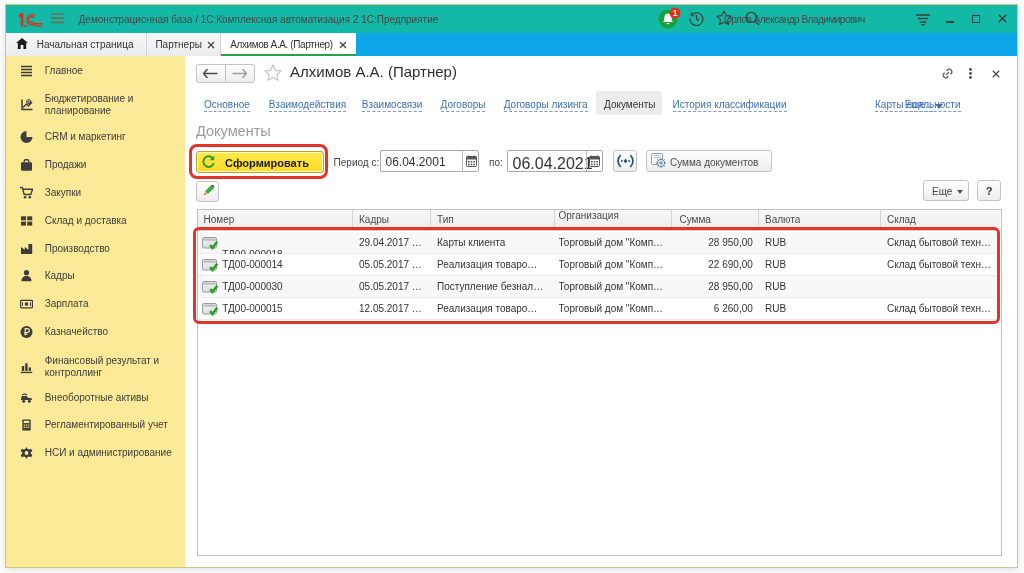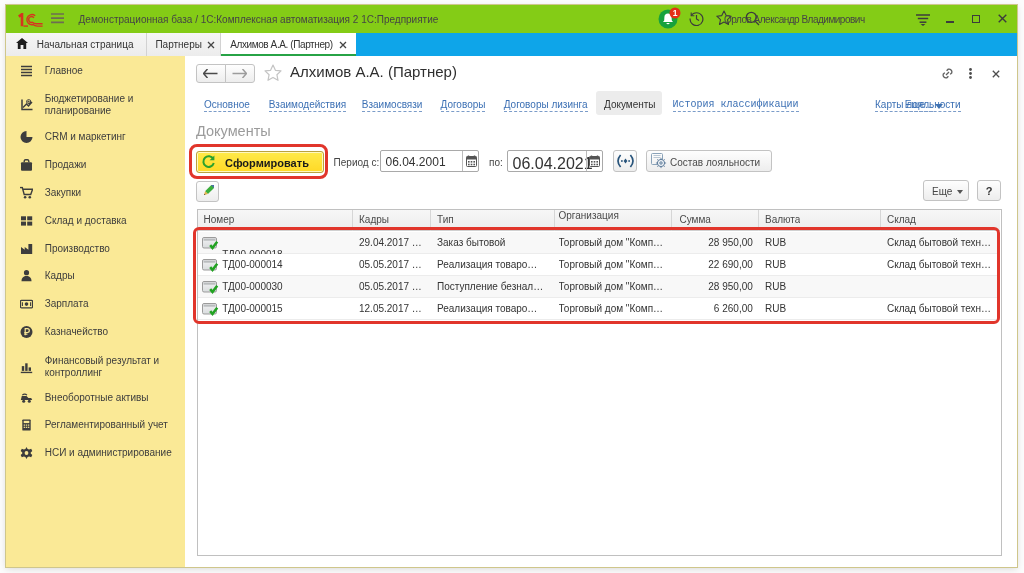--- a/index.html
+++ b/index.html
@@ -1,20 +1,20 @@
 <!DOCTYPE html>
 <html><head><meta charset="utf-8">
 <style>
   * { margin:0; padding:0; box-sizing:border-box; }
   html,body { width:1024px; height:573px; background:#fcfcfc; font-family:"Liberation Sans", sans-serif; overflow:hidden; }
   .abs { position:absolute; }
   body { position:relative; }
   .win { position:absolute; left:6px; top:5px; width:1011px; height:562px; background:#fff;
          box-shadow:0 0 0 1px #cfc68b, 0 2px 7px rgba(0,0,0,.14); overflow:hidden; }
-  .topbar { position:absolute; left:0; top:0; width:1011px; height:28px; background:#84cc16; }
+  .topbar { position:absolute; left:0; top:0; width:1011px; height:28px; background:#14b8a6; }
   .tabbar { position:absolute; left:0; top:28px; width:1011px; height:23px; background:#0ea5e9; }
   .sidebar { position:absolute; left:0; top:51px; width:179px; height:511px; background:#fae996; }
   .content { position:absolute; left:179px; top:51px; width:832px; height:511px; background:#fff; }
   .mi { position:absolute; left:0; width:179px; color:#3d3d3d; font-size:10px; line-height:12.5px; }
   .mi .ic { position:absolute; left:14.4px; top:50%; transform:translateY(-50%); width:13px; height:13px; }
   .mi .tx { position:absolute; left:38.7px; top:50%; transform:translateY(-50%); white-space:nowrap; }
   .lnk { color:#3c70b4; text-decoration:none; border-bottom:1px dashed #7b9cc9; padding-bottom:1px; }
   .btn { position:absolute; background:linear-gradient(#fefefe,#ededed); border:1px solid #c3c3c3; border-radius:3px; }
   .cell { position:absolute; font-size:10px; color:#333; white-space:nowrap; overflow:hidden; }
 </style></head>
@@ -226,21 +226,21 @@
       </svg>
 
     <div class="abs" style="left:411.3px;top:35px;width:65.7px;height:24px;background:#ececec;border-radius:3px;"></div>
     <div class="abs" style="left:0;top:43px;width:832px;height:16px;font-size:10px;white-space:nowrap;">
       <span class="lnk abs" style="left:19px;">Основное</span>
       <span class="lnk abs" style="left:83.7px;">Взаимодействия</span>
       <span class="lnk abs" style="left:176.8px;">Взаимосвязи</span>
       <span class="lnk abs" style="left:255.5px;">Договоры</span>
       <span class="lnk abs" style="left:318.7px;">Договоры лизинга</span>
       <span class="abs" style="left:419px;color:#333;">Документы</span>
-      <span class="lnk abs" style="left:487.6px;font-family:Liberation Mono, monospace;">История классификации</span>
+      <span class="lnk abs" style="left:487.6px;">История классификации</span>
       <span class="lnk abs" style="left:650px;margin-left:40px;">Карты лояльности</span>
       <span class="lnk abs" style="left:719.7px;">Еще...</span>
       <svg class="abs" style="left:750px;top:4.5px" width="8" height="5" viewBox="0 0 8 5">
           <path d="M0 0 H8 L4 5 Z" fill="#3f72b2"></path>
         </svg>
     </div>
 
     <div class="abs" style="left:11px;top:67px;font-size:14.5px;color:#9b9b9b;">Документы</div>
 
     <div class="abs" style="left:3.7px;top:87.5px;width:139.3px;height:35px;border:3.5px solid #e1352b;border-radius:8px;"></div>
@@ -299,21 +299,21 @@
       <rect x="0.5" y="0.5" width="11" height="11" rx="1" stroke="#8aa2b8" stroke-width="1" fill="none"></rect>
       <path d="M2.5 2.5 H9.5 M2.5 4.5 H9.5" stroke="#b9c7d4" stroke-width="1"></path>
       <g stroke="#5c7a99" stroke-width="1" fill="#eef2f6">
         <circle cx="10" cy="10" r="3.6"></circle>
         <circle cx="10" cy="10" r="1.2"></circle>
       </g>
       <g stroke="#5c7a99" stroke-width="1">
         <path d="M10 5.9 V4.9 M10 14.1 V15.1 M5.9 10 H4.9 M14.1 10 H15.1 M7.1 7.1 L6.4 6.4 M12.9 12.9 L13.6 13.6 M12.9 7.1 L13.6 6.4 M7.1 12.9 L6.4 13.6"></path>
       </g>
     </svg>
-    <div class="abs" style="left:485px;top:101px;font-size:10px;color:#4a4a4a;">Состав лояльности</div>
+    <div class="abs" style="left:485px;top:101px;font-size:10px;color:#4a4a4a;">Сумма документов</div>
 
     <div class="btn" style="left:11px;top:125px;width:23px;height:21px;"></div>
     <svg class="abs" style="left:16px;top:129px" width="13" height="13" viewBox="0 0 13 13">
       <g transform="rotate(45 6.5 6.5)">
         <rect x="4.6" y="-1.5" width="4" height="9.5" fill="#3aae3a"></rect>
         <rect x="4.6" y="-3.5" width="4" height="3" fill="#4a6fa5"></rect>
         <path d="M4.6 8 L6.6 11.5 L8.6 8 Z" fill="#e8b34a"></path>
         <path d="M5.9 10.2 L6.6 11.5 L7.3 10.2 Z" fill="#333"></path>
       </g>
     </svg>
@@ -358,21 +358,21 @@
                 <stop offset="0" stop-color="#f2f3f4"></stop>
                 <stop offset="1" stop-color="#d9dcde"></stop>
               </linearGradient>
             </defs>
     <rect x="0.5" y="1.5" width="14" height="10.5" rx="1.5" fill="url(#g0)" stroke="#9b9b9b"></rect>
     <rect x="1.5" y="2.5" width="12" height="2.2" fill="#b9bcbe"></rect>
     <path d="M8.2 9.2 L10.5 12 L15.2 5.8" stroke="#22a322" stroke-width="2.6" fill="none"></path>
   </svg>
           <div class="cell" style="left:24.8px;top:27px;width:128px;margin-top:12px;">ТД00-000018</div>
           <div class="cell" style="left:161.5px;top:27px;width:72px;">29.04.2017 …</div>
-          <div class="cell" style="left:239.5px;top:27px;width:115px;">Заказ бытовой</div>
+          <div class="cell" style="left:239.5px;top:27px;width:115px;">Карты клиента</div>
           <div class="cell" style="left:361px;top:27px;width:111px;">Торговый дом "Комп…</div>
           <div class="cell" style="left:380px;top:27px;width:175.3px;text-align:right;">28 950,00</div>
           <div class="cell" style="left:567.5px;top:27px;width:100px;">RUB</div>
           <div class="cell" style="left:689.5px;top:27px;width:108px;">Склад бытовой техн…</div>
           <div class="abs" style="left:0;top:44px;width:802.5px;height:22px;background:#ffffff;border-bottom:1px solid #ececec;"></div>
           <svg class="abs" style="left:4.5px;top:48px" width="17" height="15" viewBox="0 0 17 15">
     <defs>
               <linearGradient id="g1" x1="0" y1="0" x2="0" y2="1">
                 <stop offset="0" stop-color="#f2f3f4"></stop>
                 <stop offset="1" stop-color="#d9dcde"></stop>

